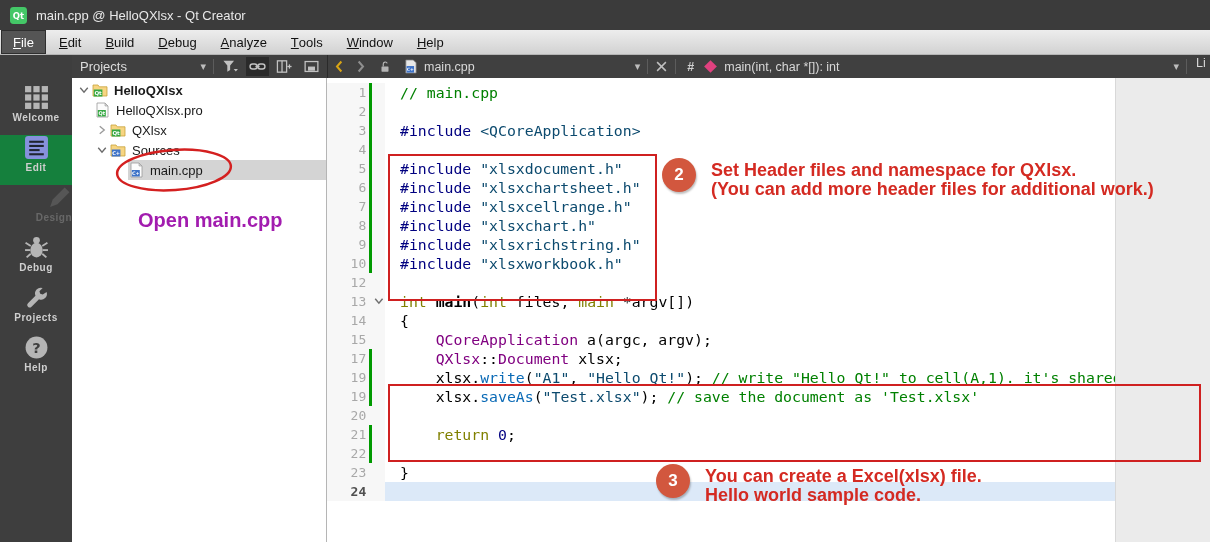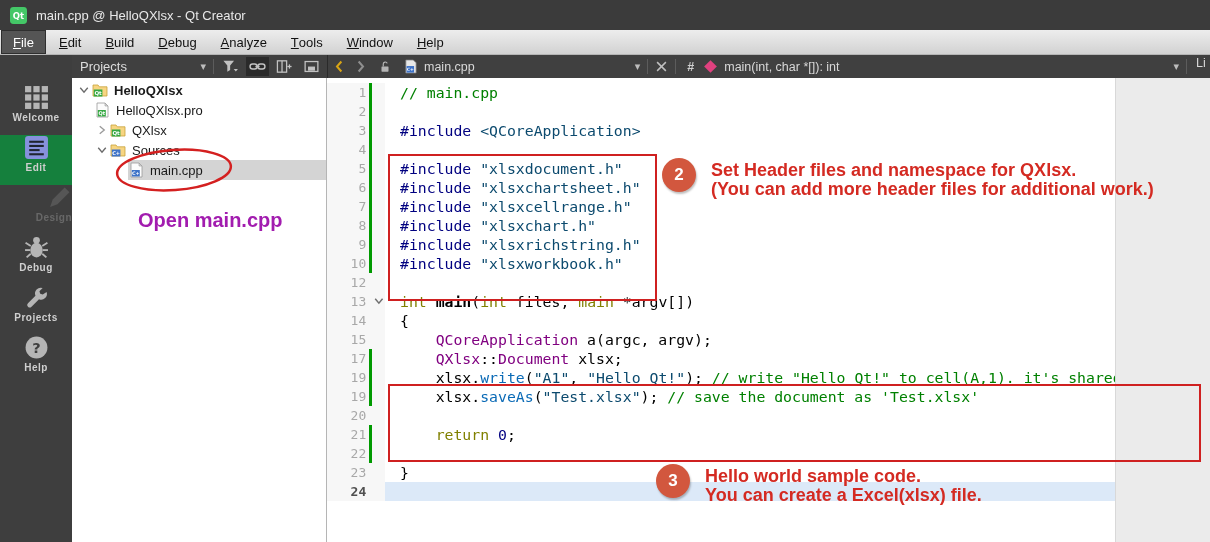--- a/index.html
+++ b/index.html
@@ -562,19 +562,19 @@
       <div class="acircle">2</div>
       <div class="atext">
         <div>Set Header files and namespace for QXlsx.</div>
         <div>(You can add more header files for additional work.)</div>
       </div>
     </div>
 
     <div class="annot step3">
       <div class="acircle">3</div>
       <div class="atext">
+        <div>You can create a Excel(xlsx) file.</div>
         <div>Hello world sample code.</div>
-        <div>You can create a Excel(xlsx) file.</div>
       </div>
     </div>
   </div>
 
 </div>
 
 </body></html>

